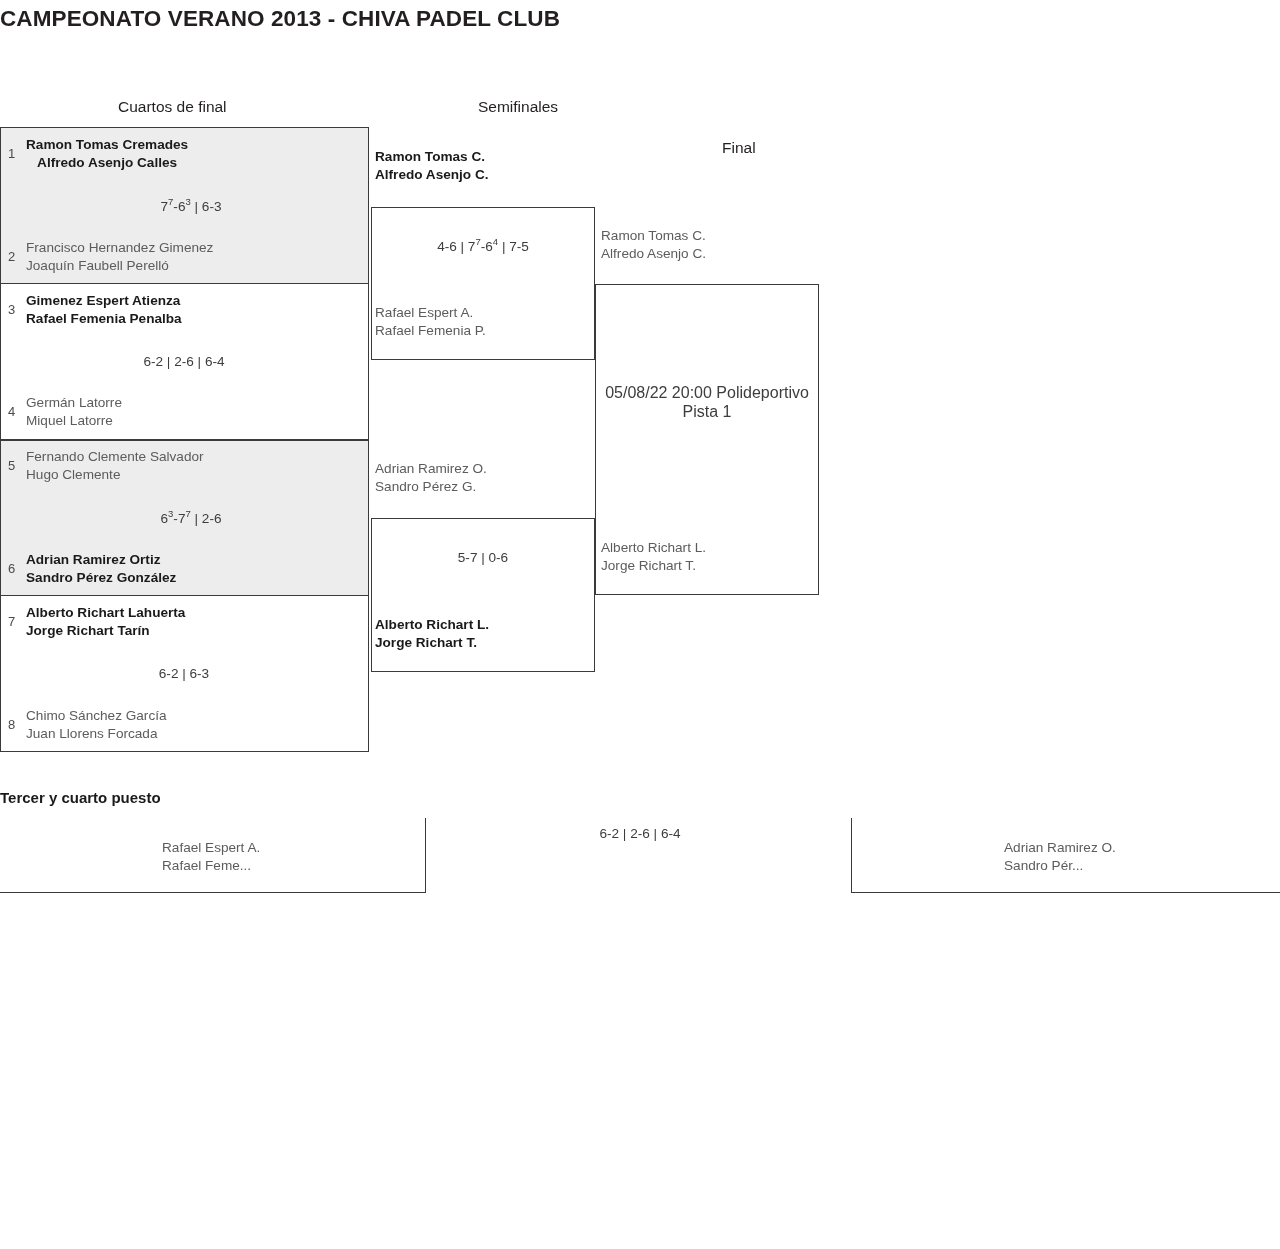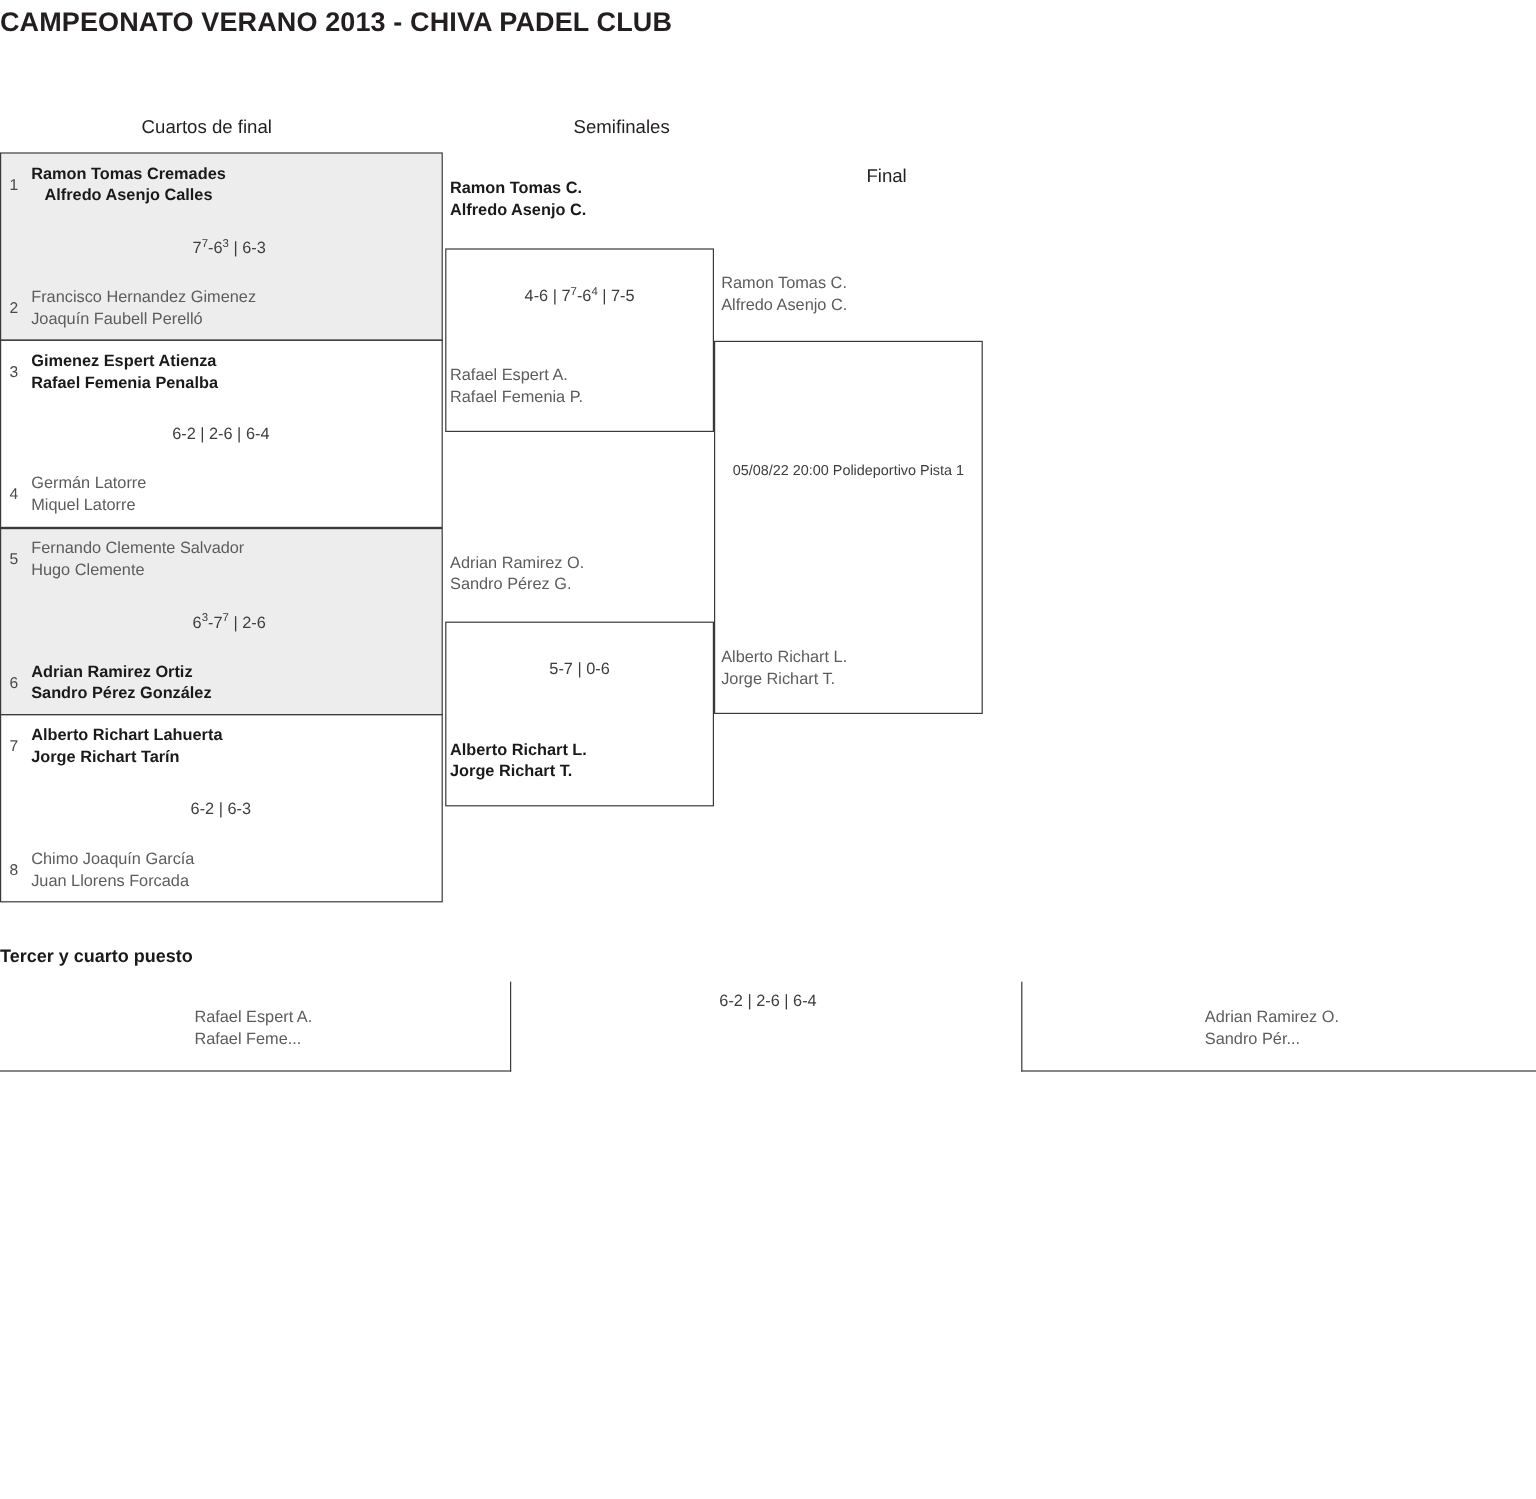--- a/index.html
+++ b/index.html
@@ -67,21 +67,21 @@
     position: absolute;
     font-size: 13.6px;
     line-height: 18px;
     text-align: center;
     color: #3d3d3d;
     white-space: nowrap;
   }
   .score sup { font-size: 9.5px; vertical-align: super; line-height: 0; }
   .sched {
     position: absolute;
-    font-size: 12px;
+    font-size: 16px;
     line-height: 19px;
     text-align: center;
     color: #3d3d3d;
   }
 
   
   .tp-title {
     position: absolute;
     font-size: 15px;
     font-weight: 700;
@@ -151,21 +151,21 @@
 
   <div class="mbox" style="left:0px; top:595px; width:369px; height:157px;"></div>
   <div class="seed" style="left:8px; top:614px;">7</div>
   <div class="team win" style="left:26px; top:604px;">
     <span class="ln">Alberto Richart Lahuerta</span>
     <span class="ln">Jorge Richart Tarín</span>
   </div>
   <div class="score" style="left:26px; top:665px; width:316px;">6-2 | 6-3</div>
   <div class="seed" style="left:8px; top:717px;">8</div>
   <div class="team" style="left:26px; top:707px;">
-    <span class="ln">Chimo Joaquín García</span>
+    <span class="ln">Chimo Sánchez García</span>
     <span class="ln">Juan Llorens Forcada</span>
   </div>
 
   <div class="team win" style="left:375px; top:148px;">
     <span class="ln">Ramon Tomas C.</span>
     <span class="ln">Alfredo Asenjo C.</span>
   </div>
   <div class="mbox" style="left:371px; top:207px; width:224px; height:153px;"></div>
   <div class="score" style="left:371px; top:238px; width:224px;">4-6 | 7<sup>7</sup>-6<sup>4</sup> | 7-5</div>
   <div class="team" style="left:375px; top:304px;">

